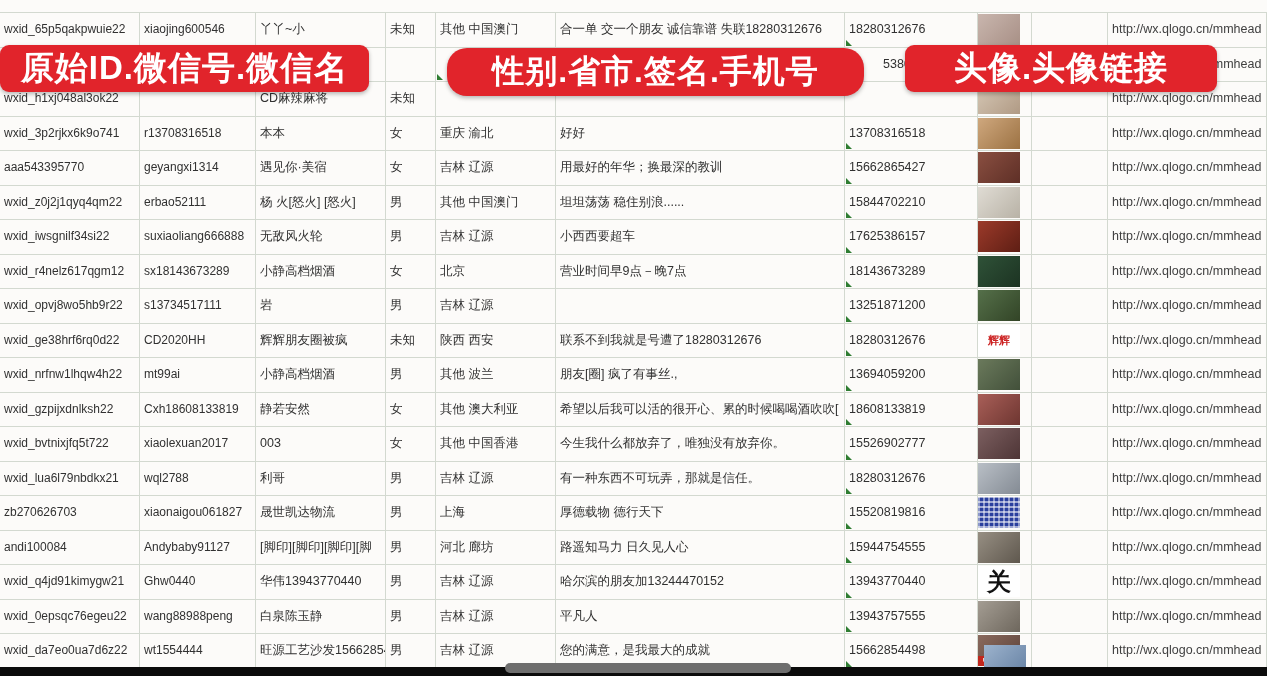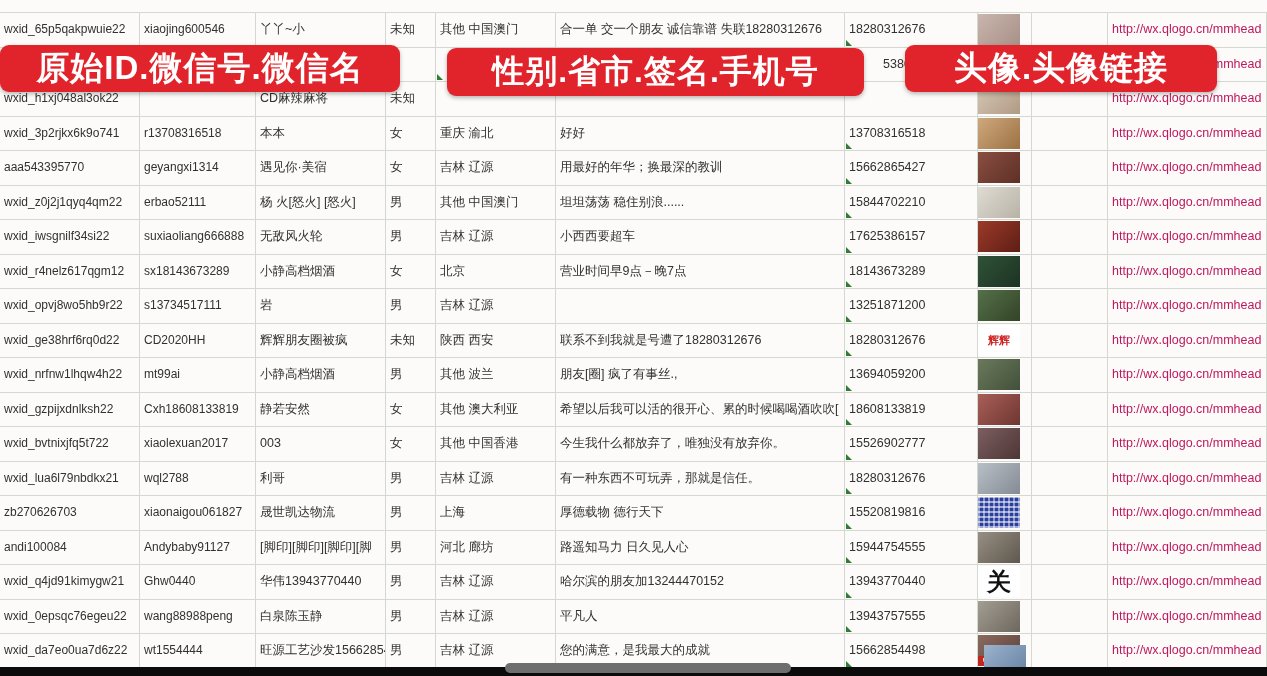--- a/index.html
+++ b/index.html
@@ -23,21 +23,21 @@
   .row{display:contents;}
   .cell{
     position:relative;
     border-right:1px solid var(--grid);
     border-bottom:1px solid var(--grid);
     font-size:12.5px;color:var(--cell-text);
     line-height:33px;white-space:nowrap;overflow:hidden;
     padding-left:4px;box-sizing:border-box;background:#fcfbf9;
   }
   .c-id,.c-wxid{font-size:12px;}
-  .c-url{font-size:12.5px;color:#be185d;}
+  .c-url{font-size:12.5px;color:#404040;}
   .c-avatar{display:flex;align-items:center;justify-content:flex-start;padding-left:0;overflow:visible;}
   .avatar{
     width:42px;height:31px;flex:0 0 auto;display:flex;align-items:center;justify-content:center;
     font-weight:bold;position:relative;overflow:hidden;
   }
   .av-strip{
     position:absolute;left:0;right:0;bottom:0;height:10px;background:#c1271d;
     color:#fff;font-size:8px;line-height:10px;text-align:center;font-weight:bold;letter-spacing:0;
   }
   .av-qr{
@@ -51,22 +51,22 @@
     border-bottom:6px solid var(--flag-green);
     border-right:6px solid transparent;
   }
   .banner{
     position:absolute;z-index:5;background:var(--banner-red);color:#ffffff;
     font-weight:bold;border-radius:9px;display:flex;align-items:center;justify-content:center;
     white-space:nowrap;letter-spacing:1px;
     box-shadow:0 2px 4px rgba(0,0,0,.28);
     font-size:33px;
   }
-  .banner-left {left:0;   top:45px;width:400px;height:47px;}
-  .banner-mid  {left:447px;top:48px;width:417px;height:48px;font-size:32px;}
+  .banner-left {left:0;   top:45px;width:369px;height:47px;}
+  .banner-mid  {left:447px;top:48px;width:417px;height:48px;font-size:32px;border-radius:20px;}
   .banner-right{left:905px;top:45px;width:312px;height:47px;}
   .partial-avatar{
     position:absolute;left:984px;top:645px;width:42px;height:22px;z-index:2;
   }
   .bottom-bar{
     position:absolute;left:0;bottom:0;width:1267px;height:9px;background:#0b0b0b;z-index:6;
   }
   .bottom-handle{
     position:absolute;left:505px;bottom:3px;width:286px;height:10px;
     background:#6e6e6e;border-radius:6px;z-index:7;

